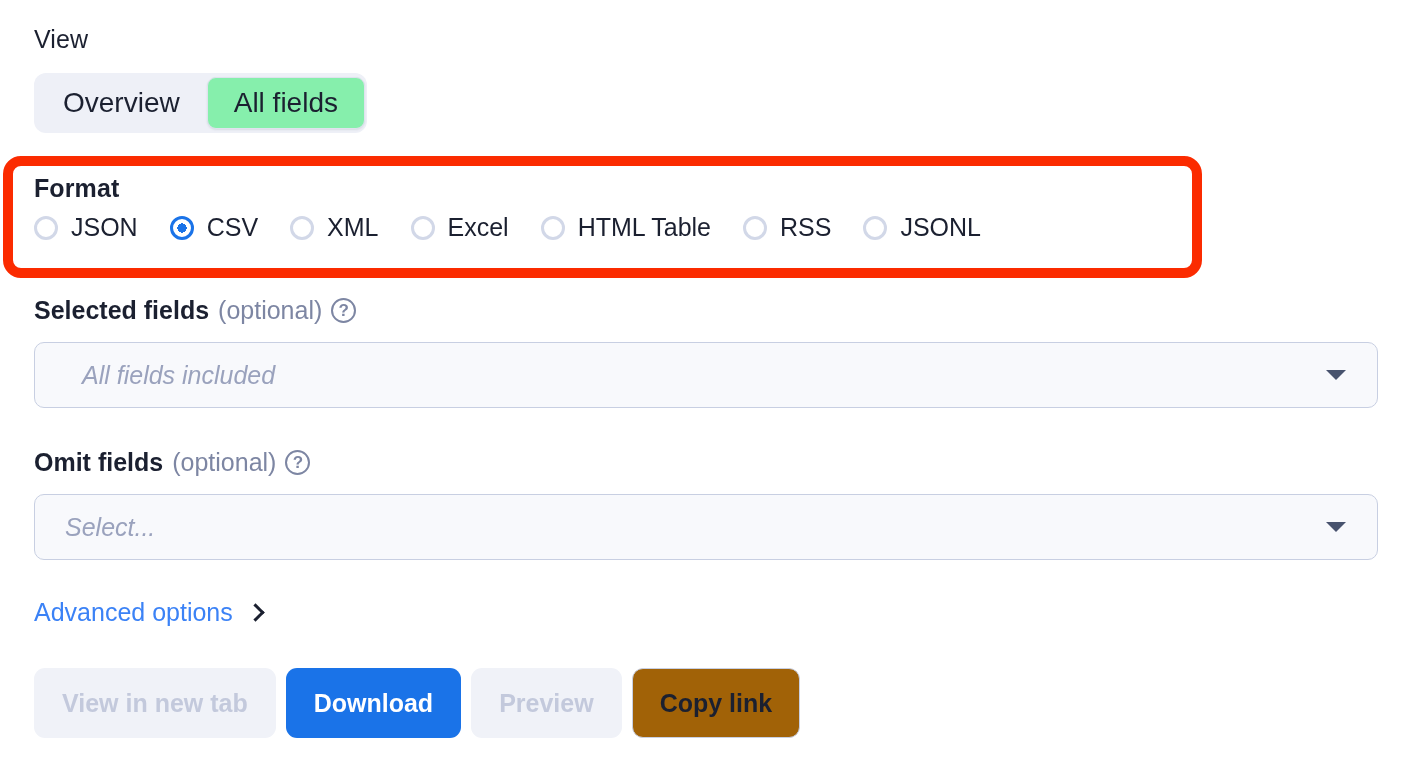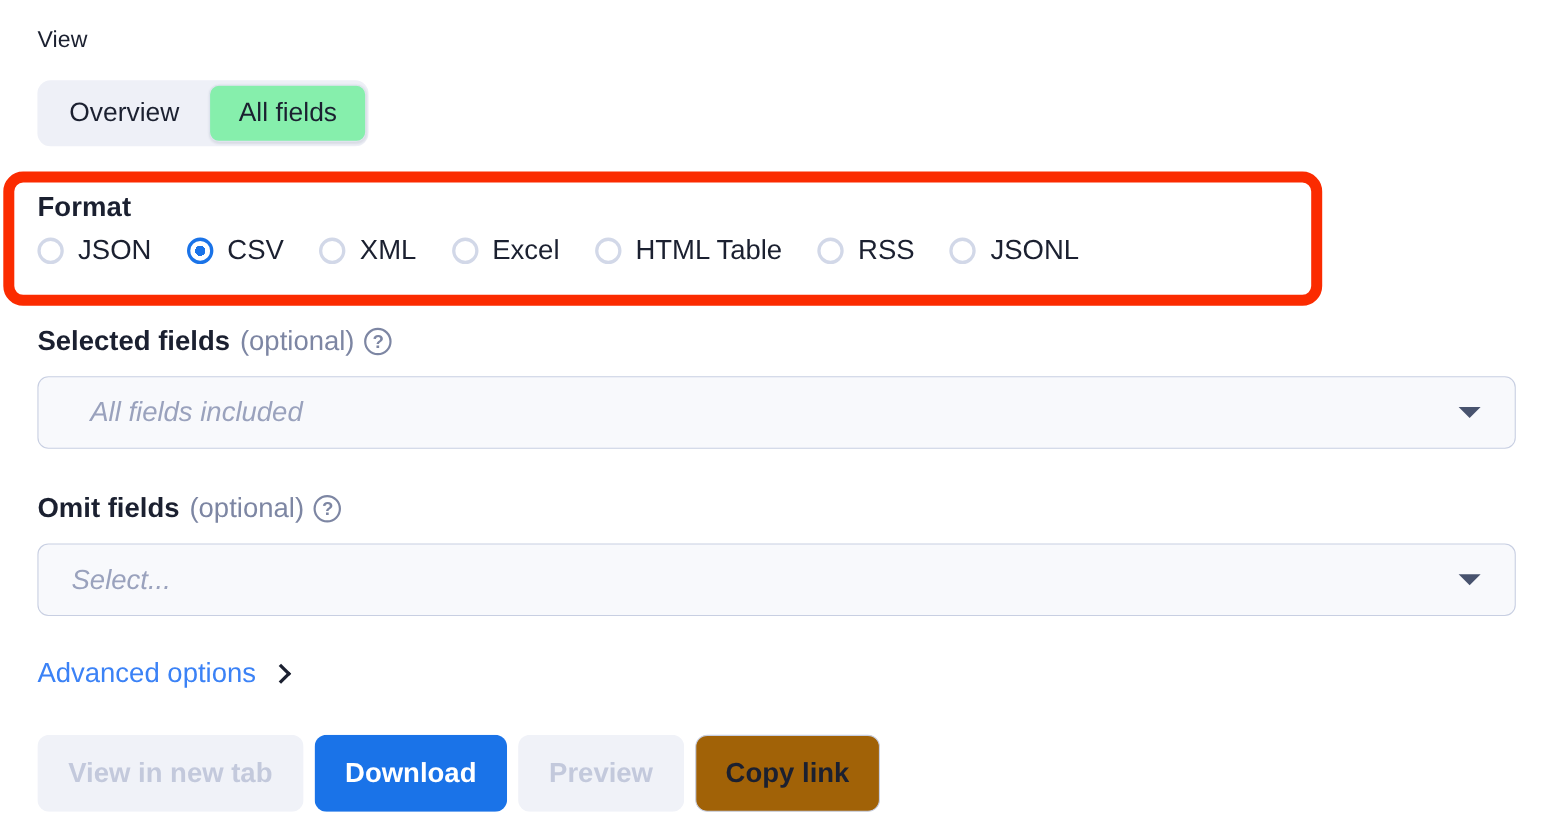--- a/index.html
+++ b/index.html
@@ -23,21 +23,21 @@
     top: 0;
     width: 1410px;
     height: 762px;
   }
 
   
   .view-label {
     position: absolute;
     left: 34px;
     top: 25px;
-    font-size: 21px;
+    font-size: 25px;
     font-weight: 400;
     color: #1b2030;
     letter-spacing: 0.1px;
   }
 
   .segmented {
     position: absolute;
     left: 34px;
     top: 73px;
     height: 60px;
@@ -47,21 +47,21 @@
     align-items: center;
     padding: 0 2px;
     box-sizing: border-box;
   }
   .seg-item {
     height: 52px;
     padding: 0 26px;
     display: flex;
     align-items: center;
     justify-content: center;
-    font-size: 24px;
+    font-size: 28px;
     color: #1b2030;
     border-radius: 9px;
     box-sizing: border-box;
     border: 1px solid transparent;
     cursor: pointer;
     white-space: nowrap;
   }
   .seg-item.active {
     background: #86efac;
     border: 1px solid #dfe3ee;

